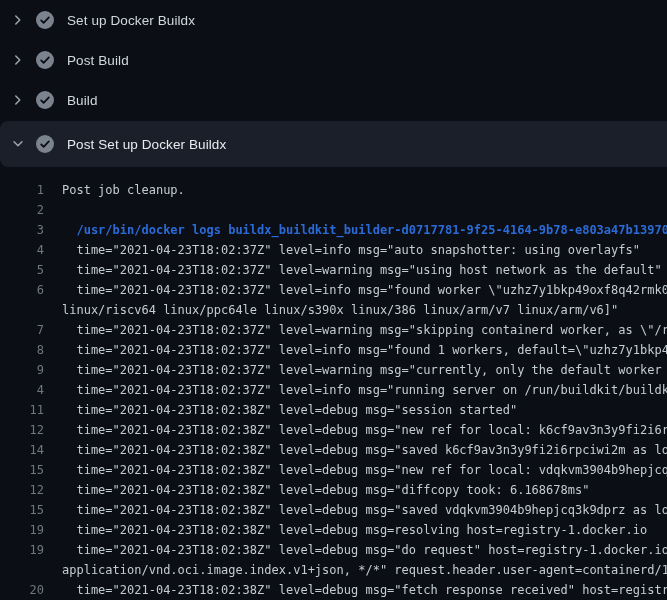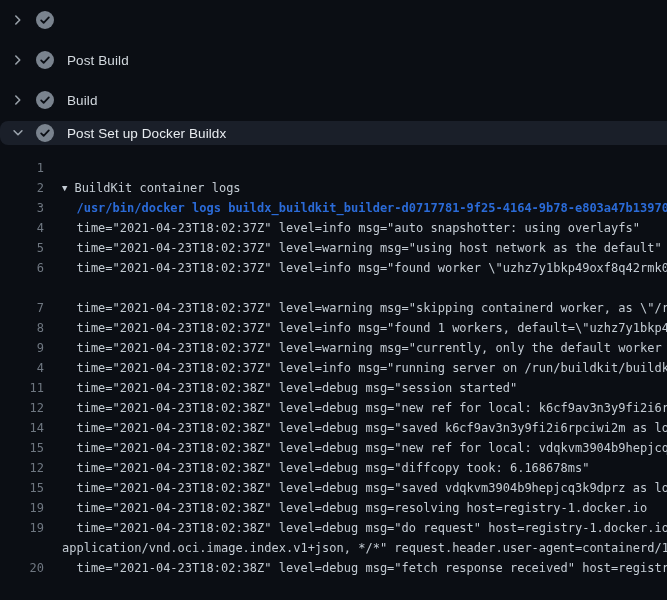--- a/index.html
+++ b/index.html
@@ -11,21 +11,21 @@
   }
   
   .steps{width:667px;}
   .step{
     height:40px;display:flex;align-items:center;
     padding-left:10px;box-sizing:border-box;cursor:pointer;
   }
   .step.expanded{
     background:#1a1f29;
     border-radius:8px 0 0 8px;
-    height:24px;margin:1px 0;
+    height:46px;margin:1px 0;
   }
   .chev{width:16px;height:16px;flex:none;display:flex;align-items:center;justify-content:center;margin-right:10px;}
   .chev svg{display:block;}
   .step.expanded .chev svg{transform:rotate(90deg);}
   .check{width:18px;height:18px;flex:none;display:flex;align-items:center;justify-content:center;margin-right:13px;}
   .step-label{font-size:13.5px;color:#d2d8de;letter-spacing:.1px;}
   .step.expanded .step-label{color:#e8ecf0;}
   
   .log{padding-top:12px;width:667px;}
   .logrow{
@@ -53,20 +53,21 @@
       <svg width="14" height="14" viewBox="0 0 16 16">
         <path d="M5.5 3.5L10 8l-4.5 4.5" fill="none" stroke="#9aa2ab" stroke-width="1.8" stroke-linecap="round" stroke-linejoin="round"></path>
       </svg>
     </span>
     <span class="check">
       <svg width="18" height="18" viewBox="0 0 16 16">
         <circle cx="8" cy="8" r="8" fill="#7a838e"></circle>
         <path d="M4.6 8.3l2.2 2.2 4.6-4.8" fill="none" stroke="#0b0e14" stroke-width="1.6" stroke-linecap="round" stroke-linejoin="round"></path>
       </svg>
     </span>
+    <span class="step-label">Set up Docker Buildx</span>
   </div>
 
   <div class="step">
     <span class="chev">
       <svg width="14" height="14" viewBox="0 0 16 16">
         <path d="M5.5 3.5L10 8l-4.5 4.5" fill="none" stroke="#9aa2ab" stroke-width="1.8" stroke-linecap="round" stroke-linejoin="round"></path>
       </svg>
     </span>
     <span class="check">
       <svg width="18" height="18" viewBox="0 0 16 16">
@@ -103,25 +104,25 @@
         <circle cx="8" cy="8" r="8" fill="#7a838e"></circle>
         <path d="M4.6 8.3l2.2 2.2 4.6-4.8" fill="none" stroke="#0b0e14" stroke-width="1.6" stroke-linecap="round" stroke-linejoin="round"></path>
       </svg>
     </span>
     <span class="step-label">Post Set up Docker Buildx</span>
   </div>
 </div>
 <div class="log">
   <div class="logrow">
     <span class="lnum">1</span>
+    <span class="ltext">Post job cleanup.</span>
   </div>
 
   <div class="logrow">
     <span class="lnum">2</span>
-    <span class="ltext"><span class="gtoggle">▼</span><span>BuildKit container logs</span></span>
   </div>
 
   <div class="logrow">
     <span class="lnum">3</span>
     <span class="ltext command">  /usr/bin/docker logs buildx_buildkit_builder-d0717781-9f25-4164-9b78-e803a47b13970</span>
   </div>
 
   <div class="logrow">
     <span class="lnum">4</span>
     <span class="ltext">  time="2021-04-23T18:02:37Z" level=info msg="auto snapshotter: using overlayfs"</span>
@@ -132,20 +133,21 @@
     <span class="ltext">  time="2021-04-23T18:02:37Z" level=warning msg="using host network as the default"</span>
   </div>
 
   <div class="logrow">
     <span class="lnum">6</span>
     <span class="ltext">  time="2021-04-23T18:02:37Z" level=info msg="found worker \"uzhz7y1bkp49oxf8q42rmk0xj</span>
   </div>
 
   <div class="logrow">
     <span class="lnum"></span>
+    <span class="ltext">linux/riscv64 linux/ppc64le linux/s390x linux/386 linux/arm/v7 linux/arm/v6]"</span>
   </div>
 
   <div class="logrow">
     <span class="lnum">7</span>
     <span class="ltext">  time="2021-04-23T18:02:37Z" level=warning msg="skipping containerd worker, as \"/run</span>
   </div>
 
   <div class="logrow">
     <span class="lnum">8</span>
     <span class="ltext">  time="2021-04-23T18:02:37Z" level=info msg="found 1 workers, default=\"uzhz7y1bkp49o</span>

